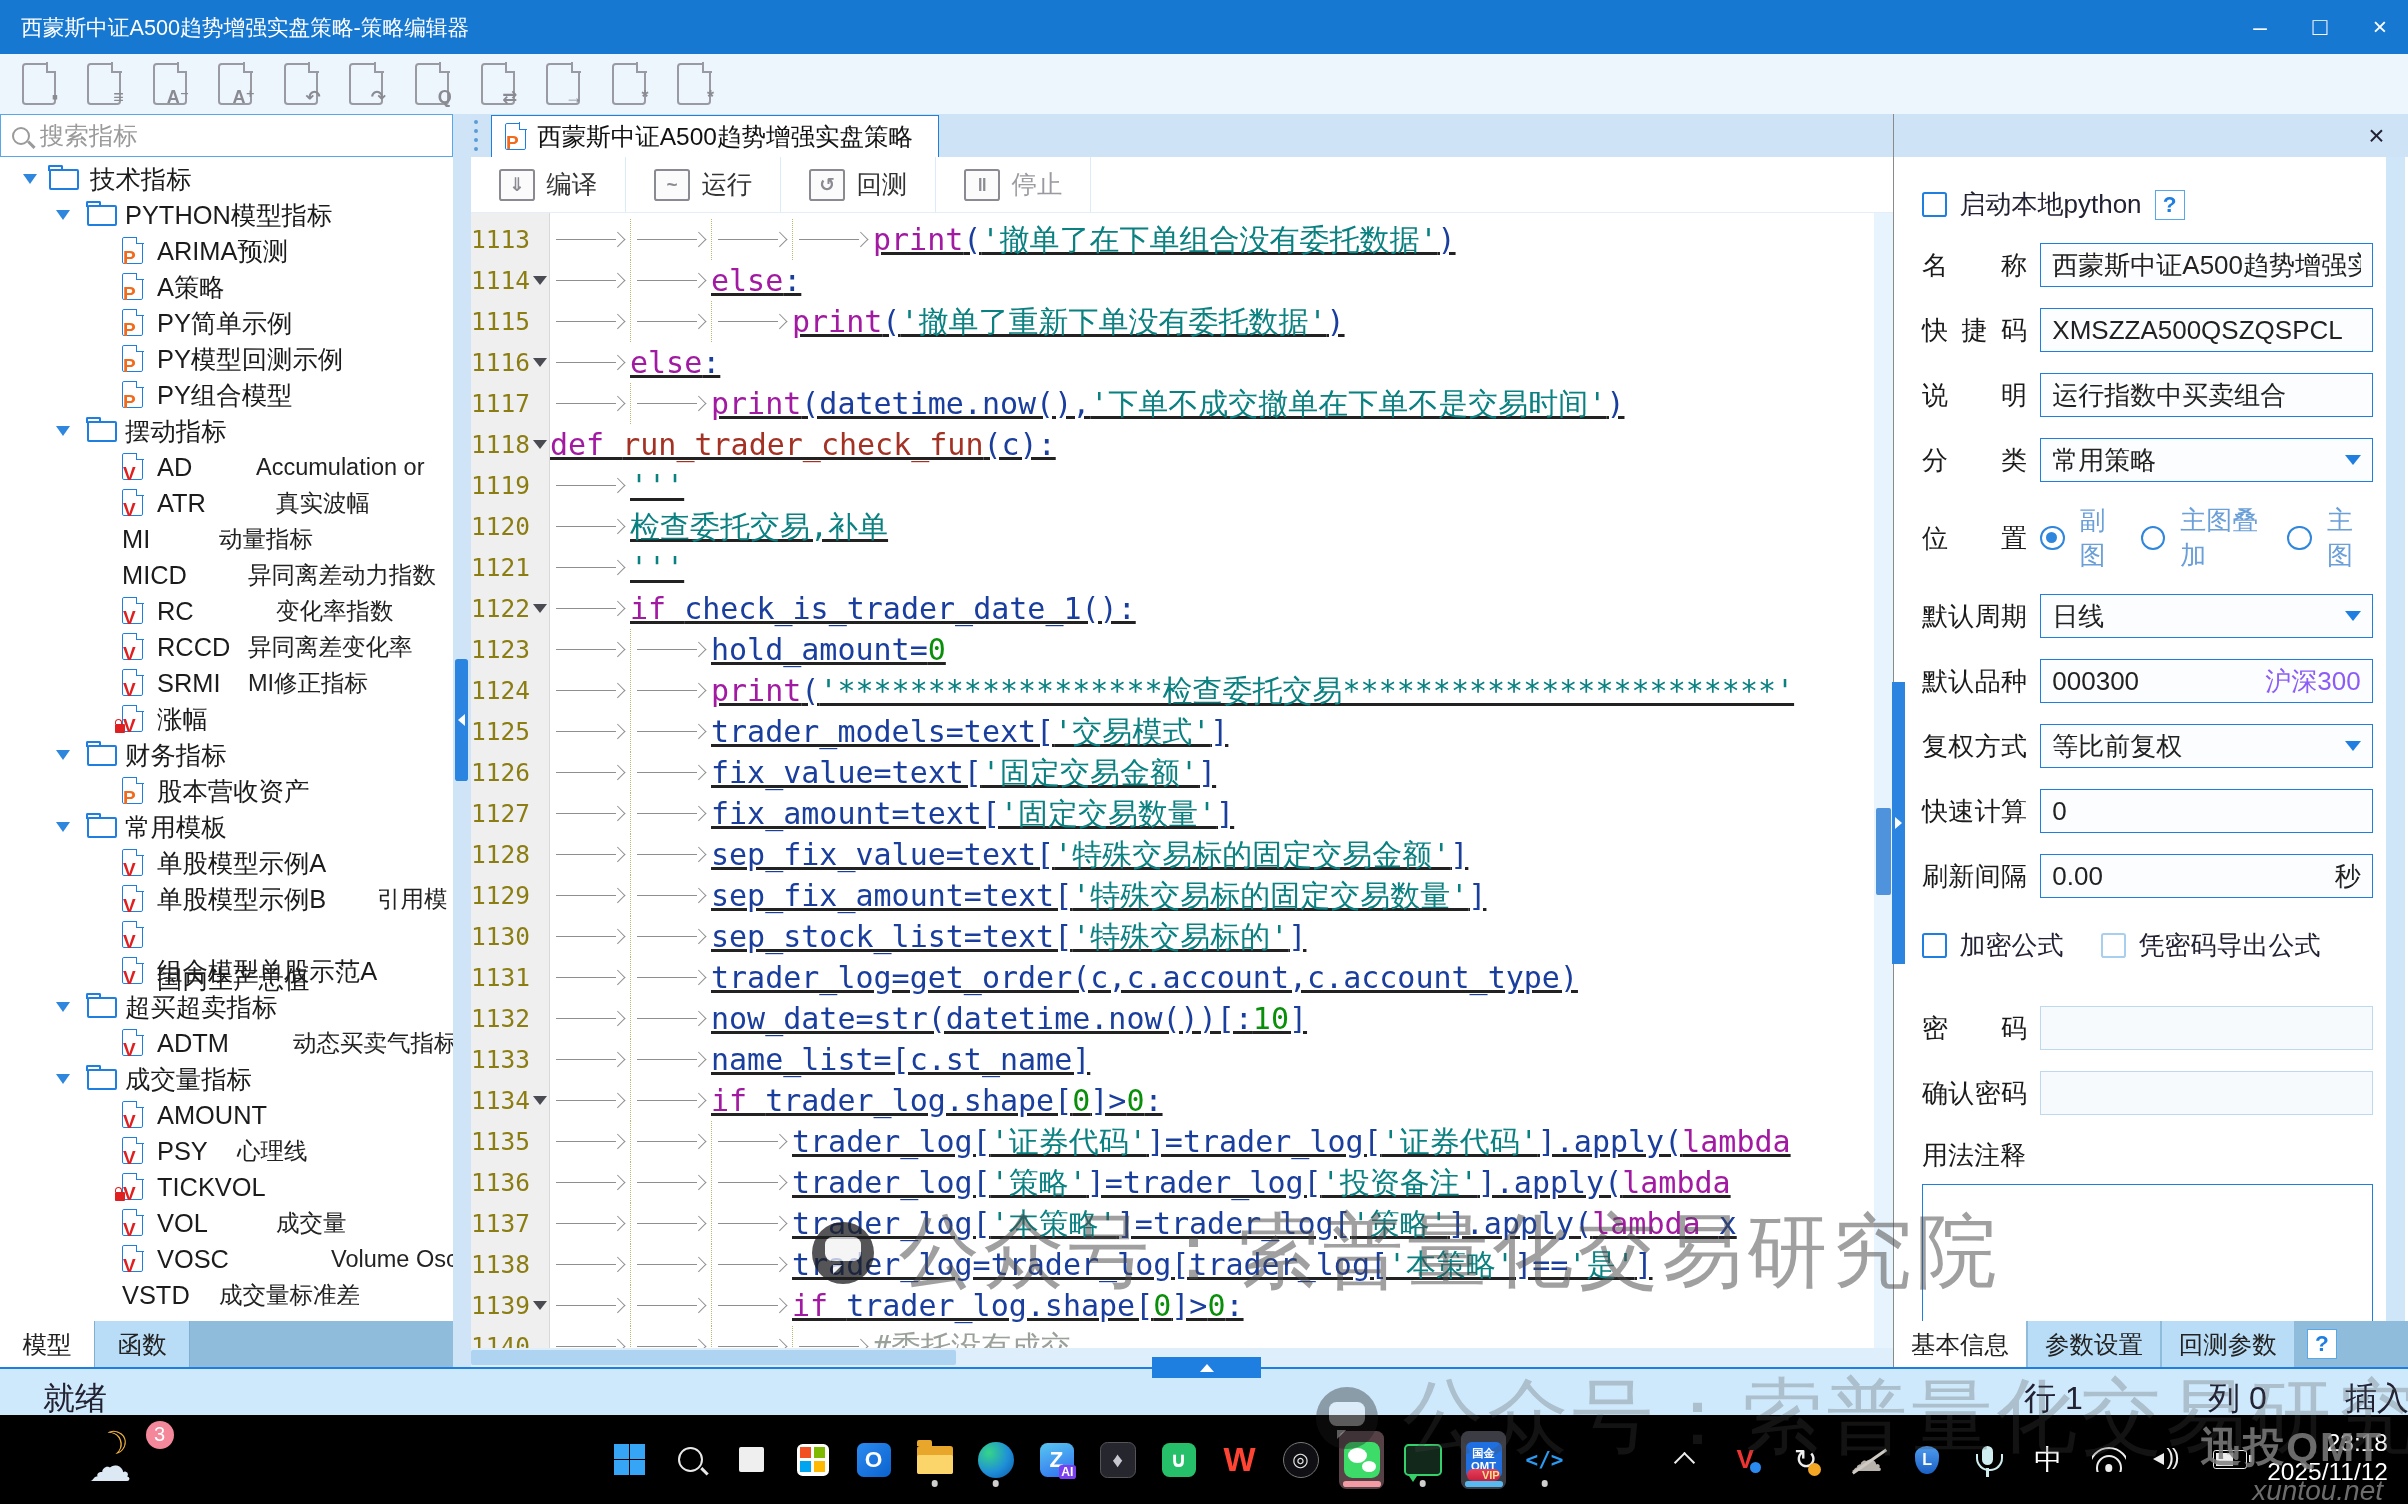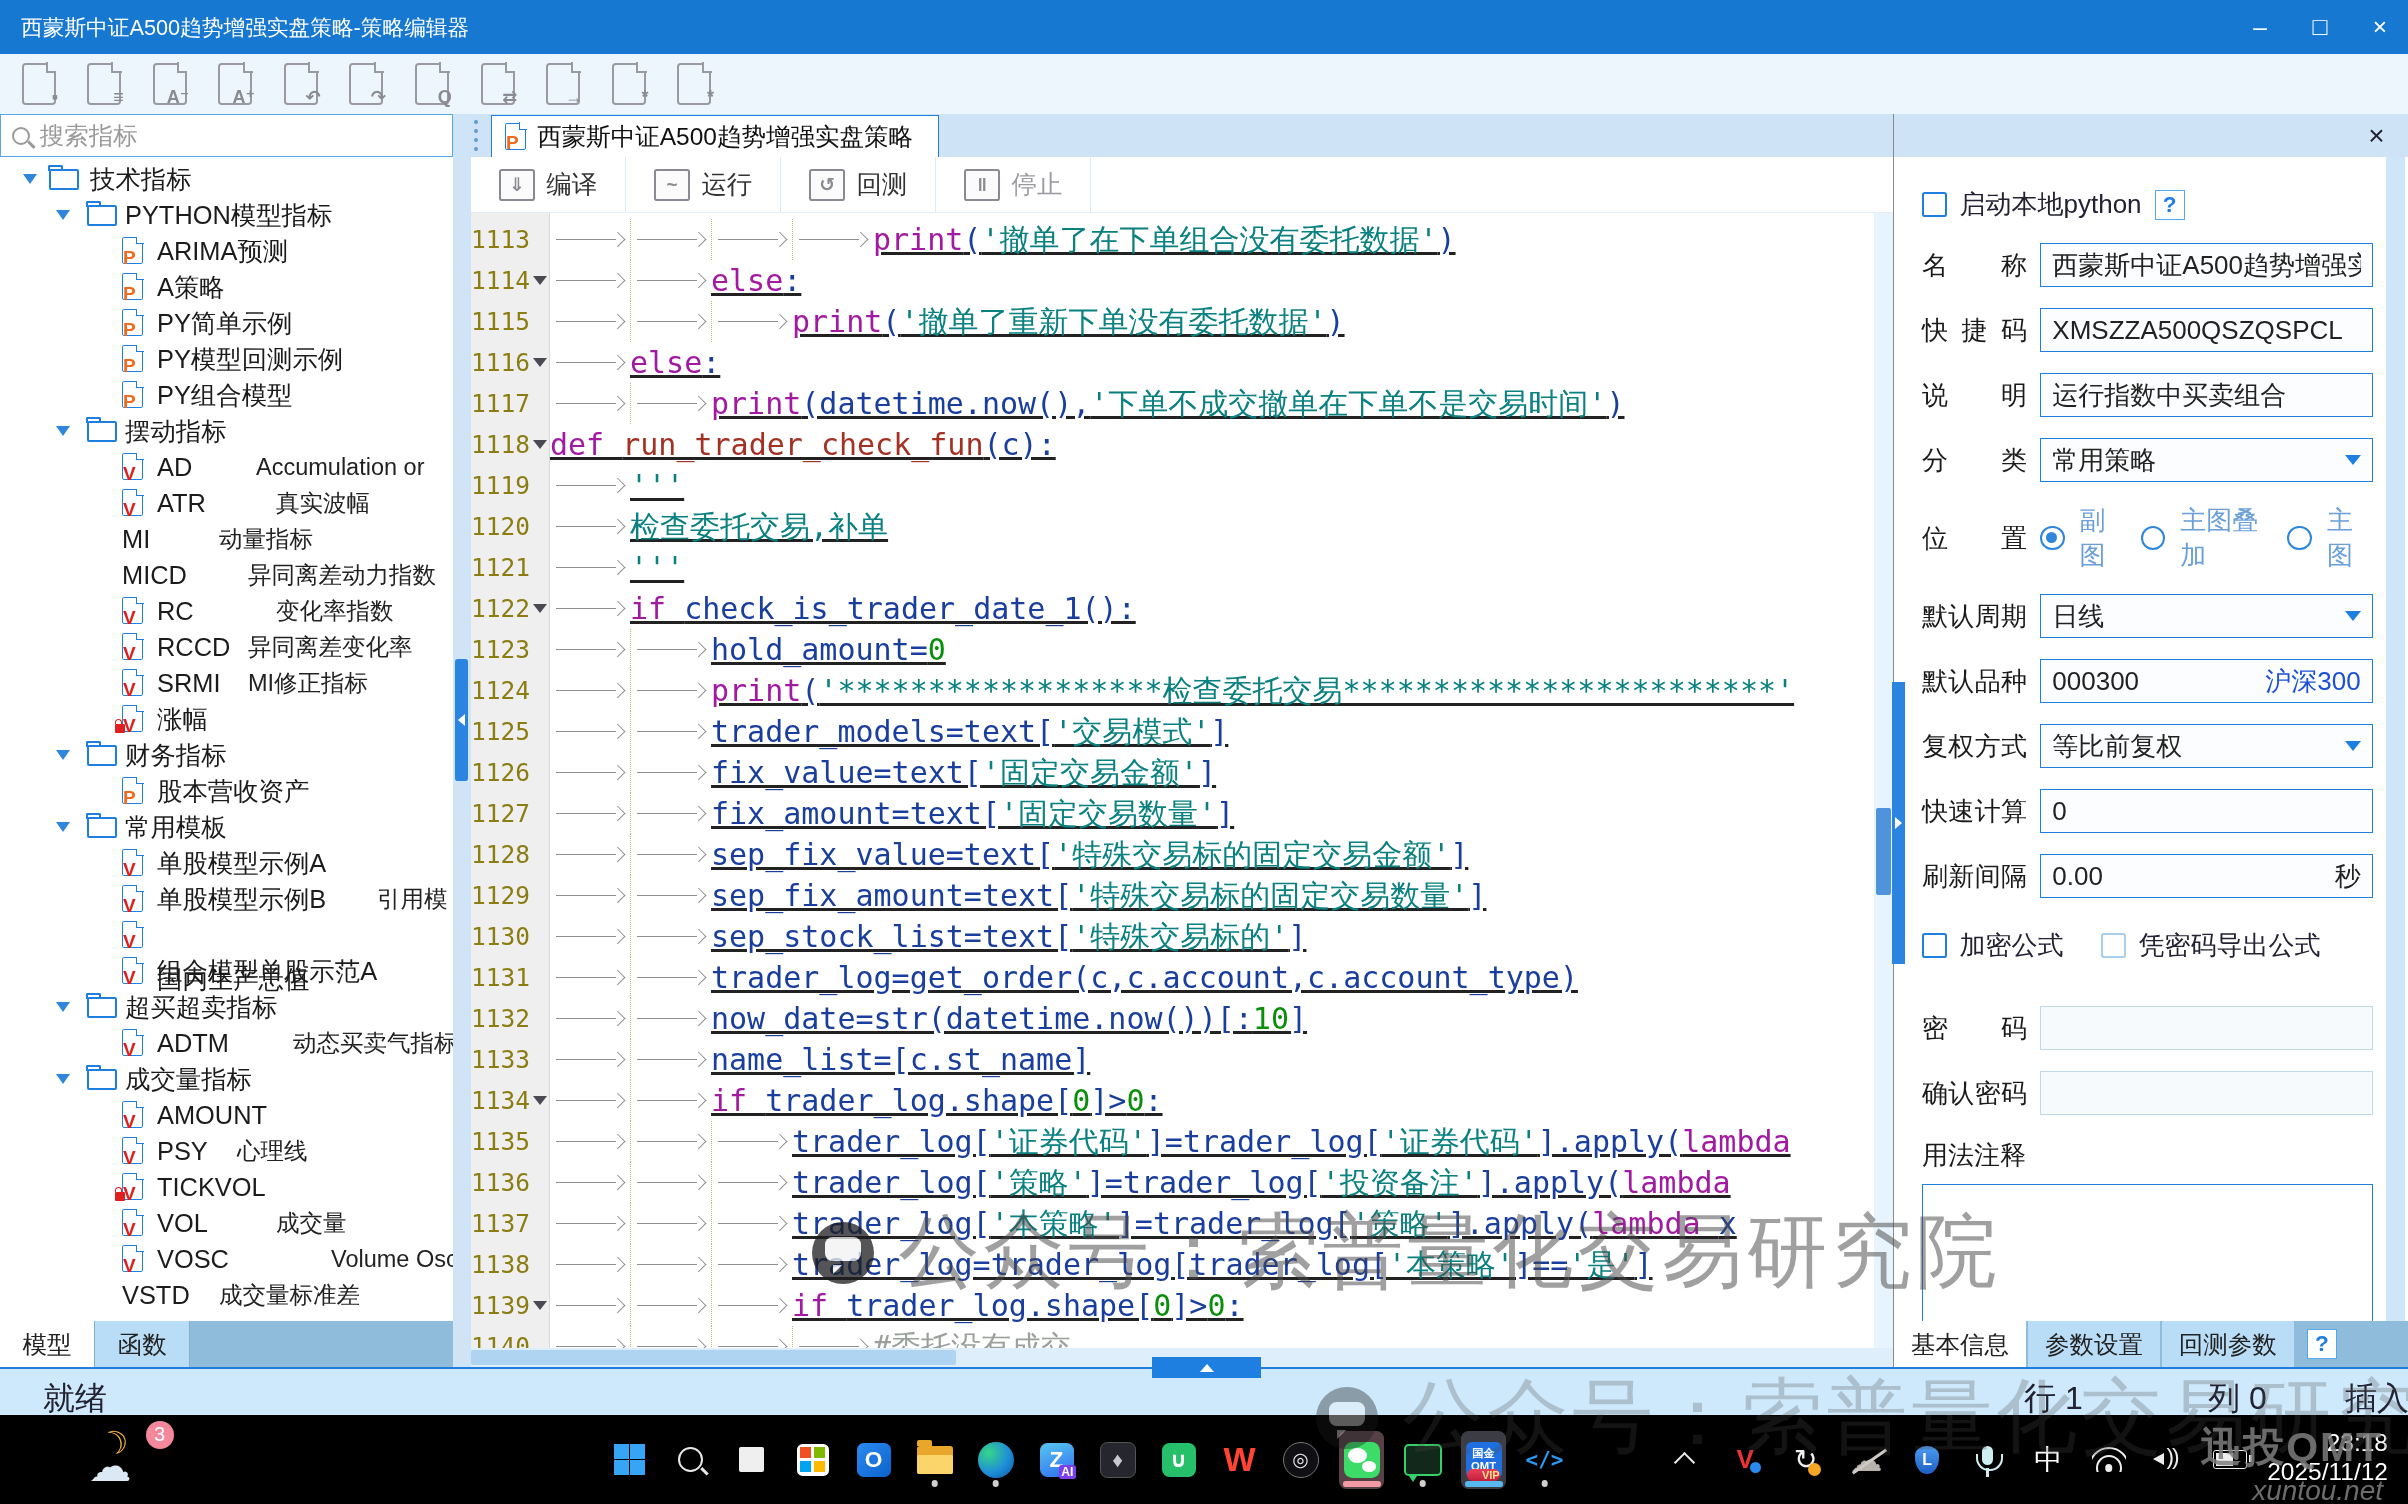--- a/index.html
+++ b/index.html
@@ -99,21 +99,21 @@
   .helpbtn{width:28px;height:28px;border:1.9px solid #57a8ea;color:#1f7fe0;font-weight:bold;font-size:22.6px;
            display:flex;align-items:center;justify-content:center;background:#fff;}
   .frow{display:flex;align-items:center;margin-top:21px;}
   .frow.gap-lg{margin-top:43px;}
   .flabel{width:105px;font-size:26px;color:#1b1b1b;text-align:justify;text-align-last:justify;flex:none;}
   .fctrl{flex:1;height:44px;border:1.9px solid #1f7fe0;background:#fcfdfe;margin-left:13px;display:flex;
          align-items:center;font-size:26px;box-sizing:border-box;padding:0 11.3px;position:relative;min-width:0;}
   .fctrl.disabled{border-color:#bcd9f0;background:#f7fafd;}
   .fctrl .val{white-space:nowrap;overflow:hidden;flex:1;}
   .fctrl .val.right{text-align:right;}
-  .fctrl .badge{color:#1d4ed8;margin-left:auto;}
+  .fctrl .badge{color:#8b5cf6;margin-left:auto;}
   .fctrl .suffix{margin-left:auto;color:#222;}
   .caret{width:0;height:0;border-left:8.5px solid transparent;border-right:8.5px solid transparent;border-top:10.4px solid #1f7fe0;
          margin-left:auto;flex:none;}
   .radiogrp{display:flex;align-items:center;gap:15px;margin-left:13px;font-size:26px;color:#6b9fd8;flex-wrap:nowrap;}
   .radio{width:24.5px;height:24.5px;border:2.8px solid #2f86dd;border-radius:50%;box-sizing:border-box;position:relative;flex:none;}
   .radio.checked::after{content:'';position:absolute;left:3.8px;top:3.8px;width:11.3px;height:11.3px;border-radius:50%;background:#2f86dd;}
   .notes-label{margin-top:22.6px;font-size:26px;color:#1b1b1b;}
   .notes-box{margin-top:11.3px;height:222px;border:1.9px solid #1f7fe0;background:#fff;}
   .rtabs{height:46px;background:#8fbcdb;display:flex;align-items:stretch;gap:1.9px;}
   .rtab{padding:0 17px;display:flex;align-items:center;font-size:24.5px;}

